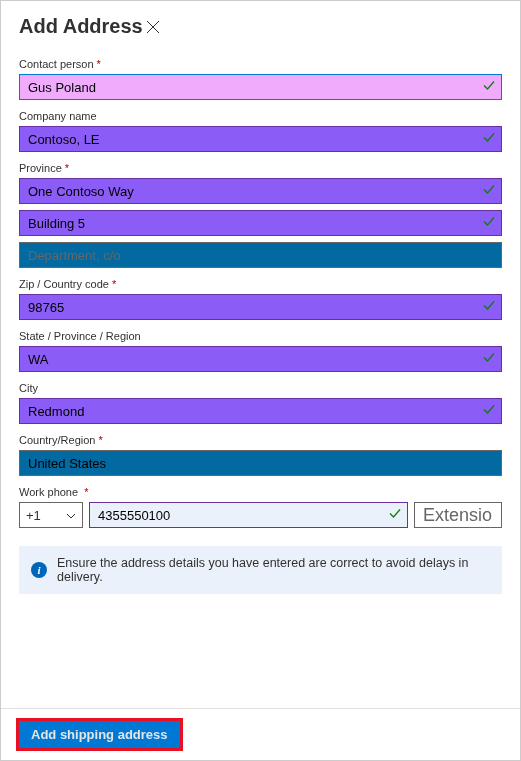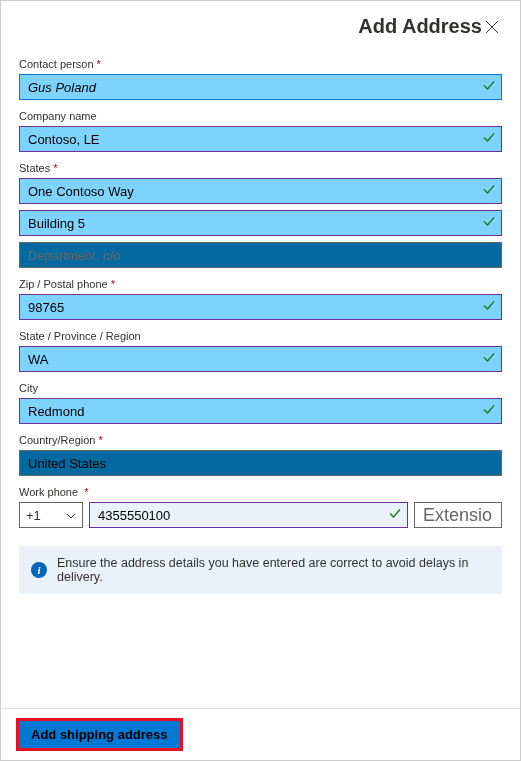--- a/index.html
+++ b/index.html
@@ -16,21 +16,21 @@
   .panel {
     border: 1px solid #ccc;
     width: 521px;
     height: 761px;
     position: relative;
     padding: 14px 18px 0 18px;
   }
   .header {
     display: flex;
     align-items: center;
-    justify-content: flex-end;
+    justify-content: flex-start;
     margin-bottom: 20px;
   }
   .header h1 {
     font-size: 20px;
     font-weight: 600;
     margin: 0;
   }
   .close-btn {
     width: 20px; height: 20px;
     display: flex; align-items: center; justify-content: center;
@@ -57,26 +57,25 @@
     padding: 0 26px 0 8px;
     font-size: 13px;
     font-family: inherit;
     outline: none;
     background: #fff;
     position: relative;
   }
   .input-wrap { position: relative; }
   .input.valid {
     border-color: #6b2fa5;
-    background: #7dd3fc;
+    background: #8b5cf6;
   }
   .input.focused {
     border-color: #0078d4;
-    background: #7dd3fc;
-    font-style: italic;
+    background: #f0abfc;
   }
   .input.plain {
     border-color: #666;
     background: #0369a1;
   }
   .check {
     position: absolute;
     right: 6px;
     top: 50%;
     transform: translateY(-50%);
@@ -136,21 +135,21 @@
     font-family: Georgia, serif;
   }
   .footer {
     position: absolute;
     left: 0; right: 0; bottom: 0;
     border-top: 1px solid #e1e1e1;
     padding: 12px 18px;
   }
   .submit-btn {
     background: #0078d4;
-    color: #000000;
+    color: #e5e5e5;
     border: none;
     font-size: 13px;
     font-weight: 600;
     padding: 6px 12px;
     cursor: pointer;
     outline: 3px solid #e81123;
     outline-offset: 0;
   }
   input::placeholder { color: #666; }
 </style>
@@ -186,21 +185,21 @@
     <div class="input-wrap">
       <input class="input valid" value="Contoso, LE" style="">
       <span class="check"><svg width="14" height="14" viewBox="0 0 14 14">
             <path d="M2 7 L5.5 10.5 L12 3" stroke="#107c10" stroke-width="1.3" fill="none"></path>
           </svg></span>
     </div>
   </div>
 
   <div class="field-group">
     <div class="label">
-      <span>States</span>
+      <span>Province</span>
         <span class="req">*</span>
     </div>
     <div class="stack">
       <div class="input-wrap">
         <input class="input valid" value="One Contoso Way" style="">
         <span class="check"><svg width="14" height="14" viewBox="0 0 14 14">
               <path d="M2 7 L5.5 10.5 L12 3" stroke="#107c10" stroke-width="1.3" fill="none"></path>
             </svg></span>
       </div>
       <div class="input-wrap">
@@ -210,21 +209,21 @@
             </svg></span>
       </div>
       <div class="input-wrap">
         <input class="input plain" placeholder="Department, c/o" style="">
       </div>
     </div>
   </div>
 
   <div class="field-group">
     <div class="label">
-      <span>Zip / Postal phone</span>
+      <span>Zip / Country code</span>
         <span class="req">*</span>
     </div>
     <div class="input-wrap">
       <input class="input valid" value="98765" style="">
       <span class="check"><svg width="14" height="14" viewBox="0 0 14 14">
             <path d="M2 7 L5.5 10.5 L12 3" stroke="#107c10" stroke-width="1.3" fill="none"></path>
           </svg></span>
     </div>
   </div>
 

